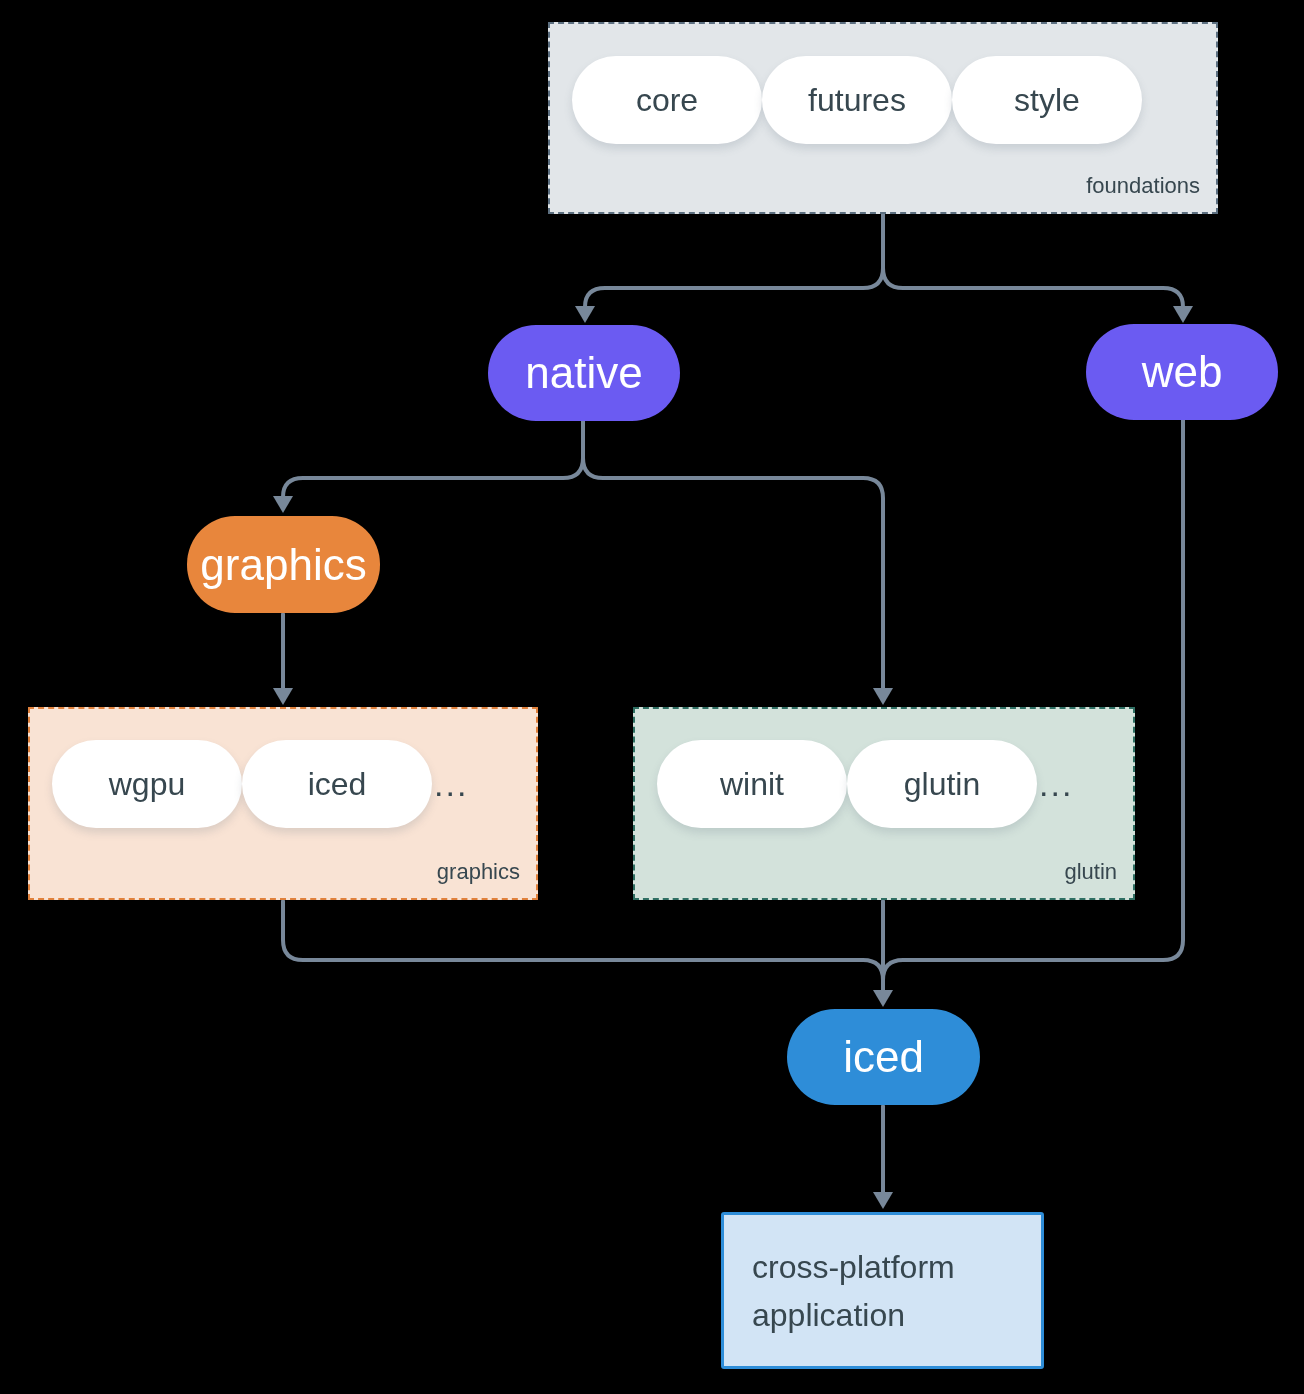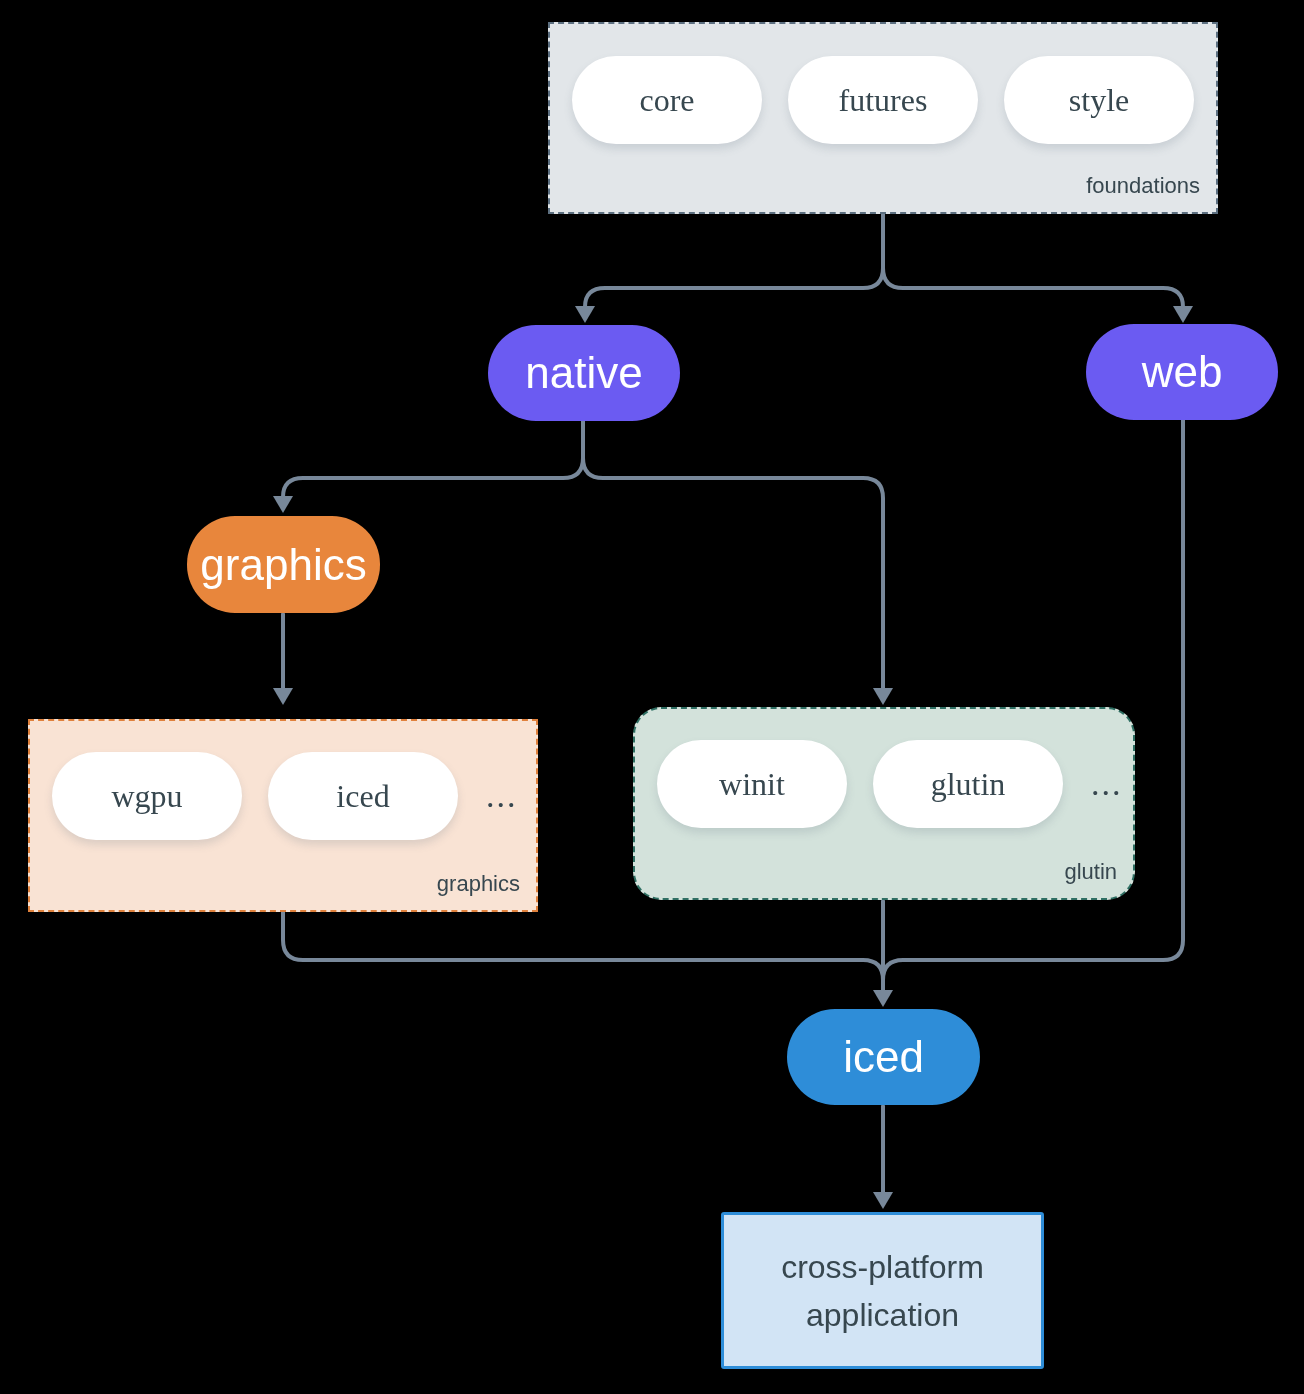--- a/index.html
+++ b/index.html
@@ -37,35 +37,31 @@
   }
   #g-foundations {
     left: 548px; top: 22px; width: 670px; height: 192px;
     background: var(--group-foundations-bg, #e2e6e9);
     border-color: var(--group-foundations-border, #5d7081);
   }
   #g-renderers {
     left: 28px; top: 707px; width: 510px; height: 193px;
     background: var(--group-renderers-bg, #f9e3d4);
     border-color: var(--group-renderers-border, #e0813c);
-    margin-top: 12px;
   }
   #g-shells {
     left: 633px; top: 707px; width: 502px; height: 193px;
     background: var(--group-shells-bg, #d3e2db);
     border-color: var(--group-shells-border, #2f6f63);
-    border-radius: 28px;
   }
   .items {
     position: absolute;
     left: 22px; top: 31px;
     display: flex;
     align-items: center;
-    gap: 26px;
-    font-family: Liberation Serif, serif;
   }
   #g-foundations .items { left: 22px; top: 32px; }
   .item-pill {
     width: 190px; height: 88px;
     background: #ffffff;
     border-radius: 44px;
     display: flex;
     align-items: center;
     justify-content: center;
     font-size: 32px;
@@ -100,25 +96,25 @@
   #n-app {
     position: absolute;
     left: 721px; top: 1212px; width: 323px; height: 157px;
     background: var(--app-bg, #d2e4f5);
     border: 3px solid var(--app-border, #2e8dd8);
     border-radius: 3px;
     box-sizing: border-box;
     display: flex;
     align-items: center;
     justify-content: center;
-    text-align: center;
+    text-align: left;
     color: var(--text-dark, #37474f);
     font-size: 32px;
     line-height: 1.5;
-    padding: 0 44px;
+    padding: 0 28px;
   }
 </style>
 </head>
 <body>
 
 <div class="canvas">
 
   <svg class="edges" viewBox="0 0 1304 1394" aria-hidden="true">
 
     <path class="edge" d="M883 214 L883 268 Q883 288 863 288 L605 288 Q585 288 585 307"></path>

